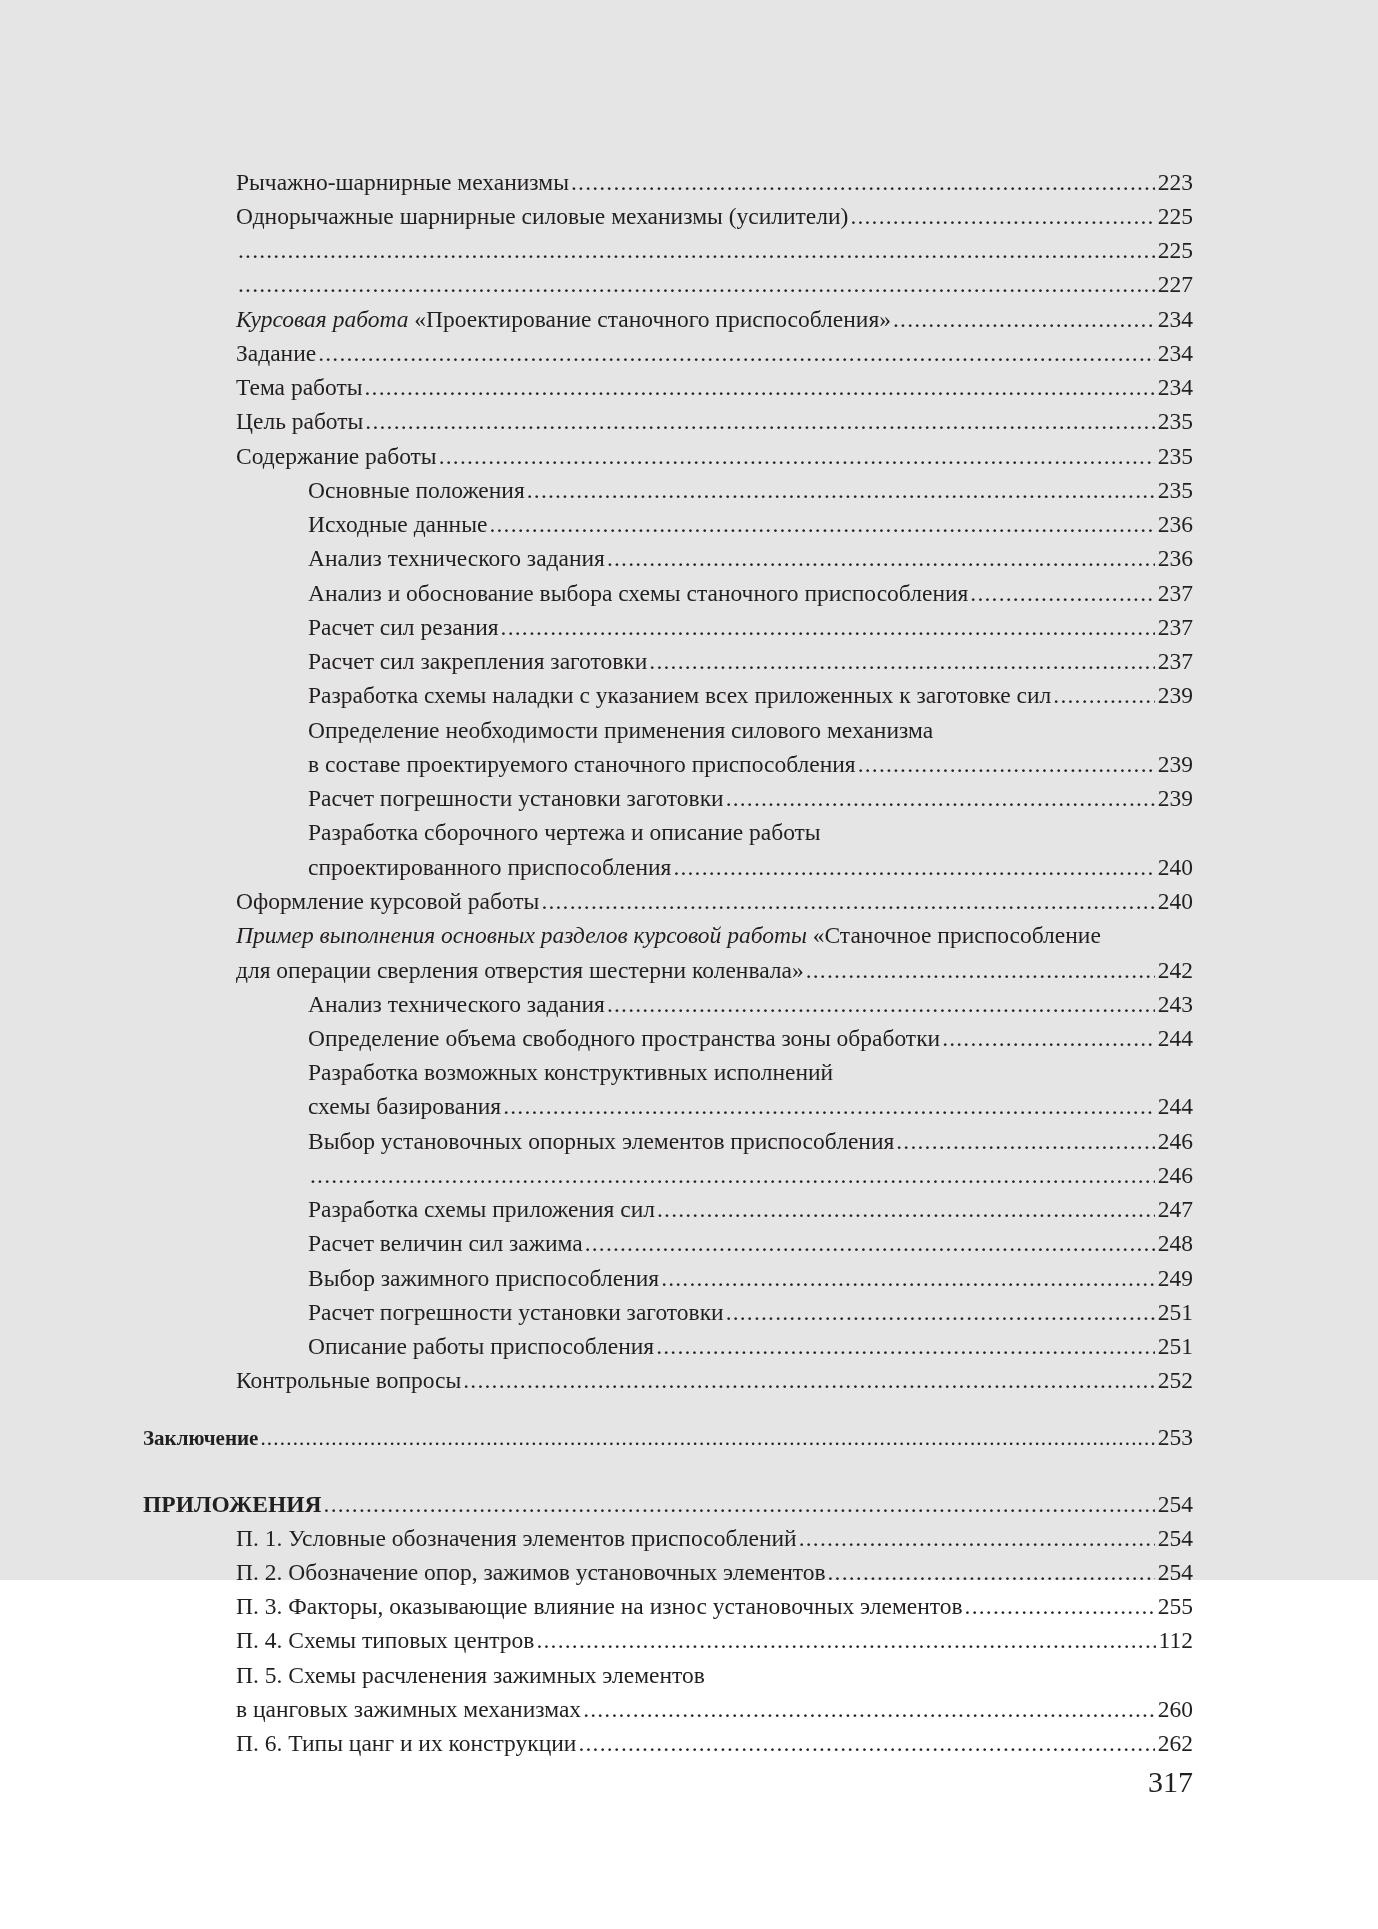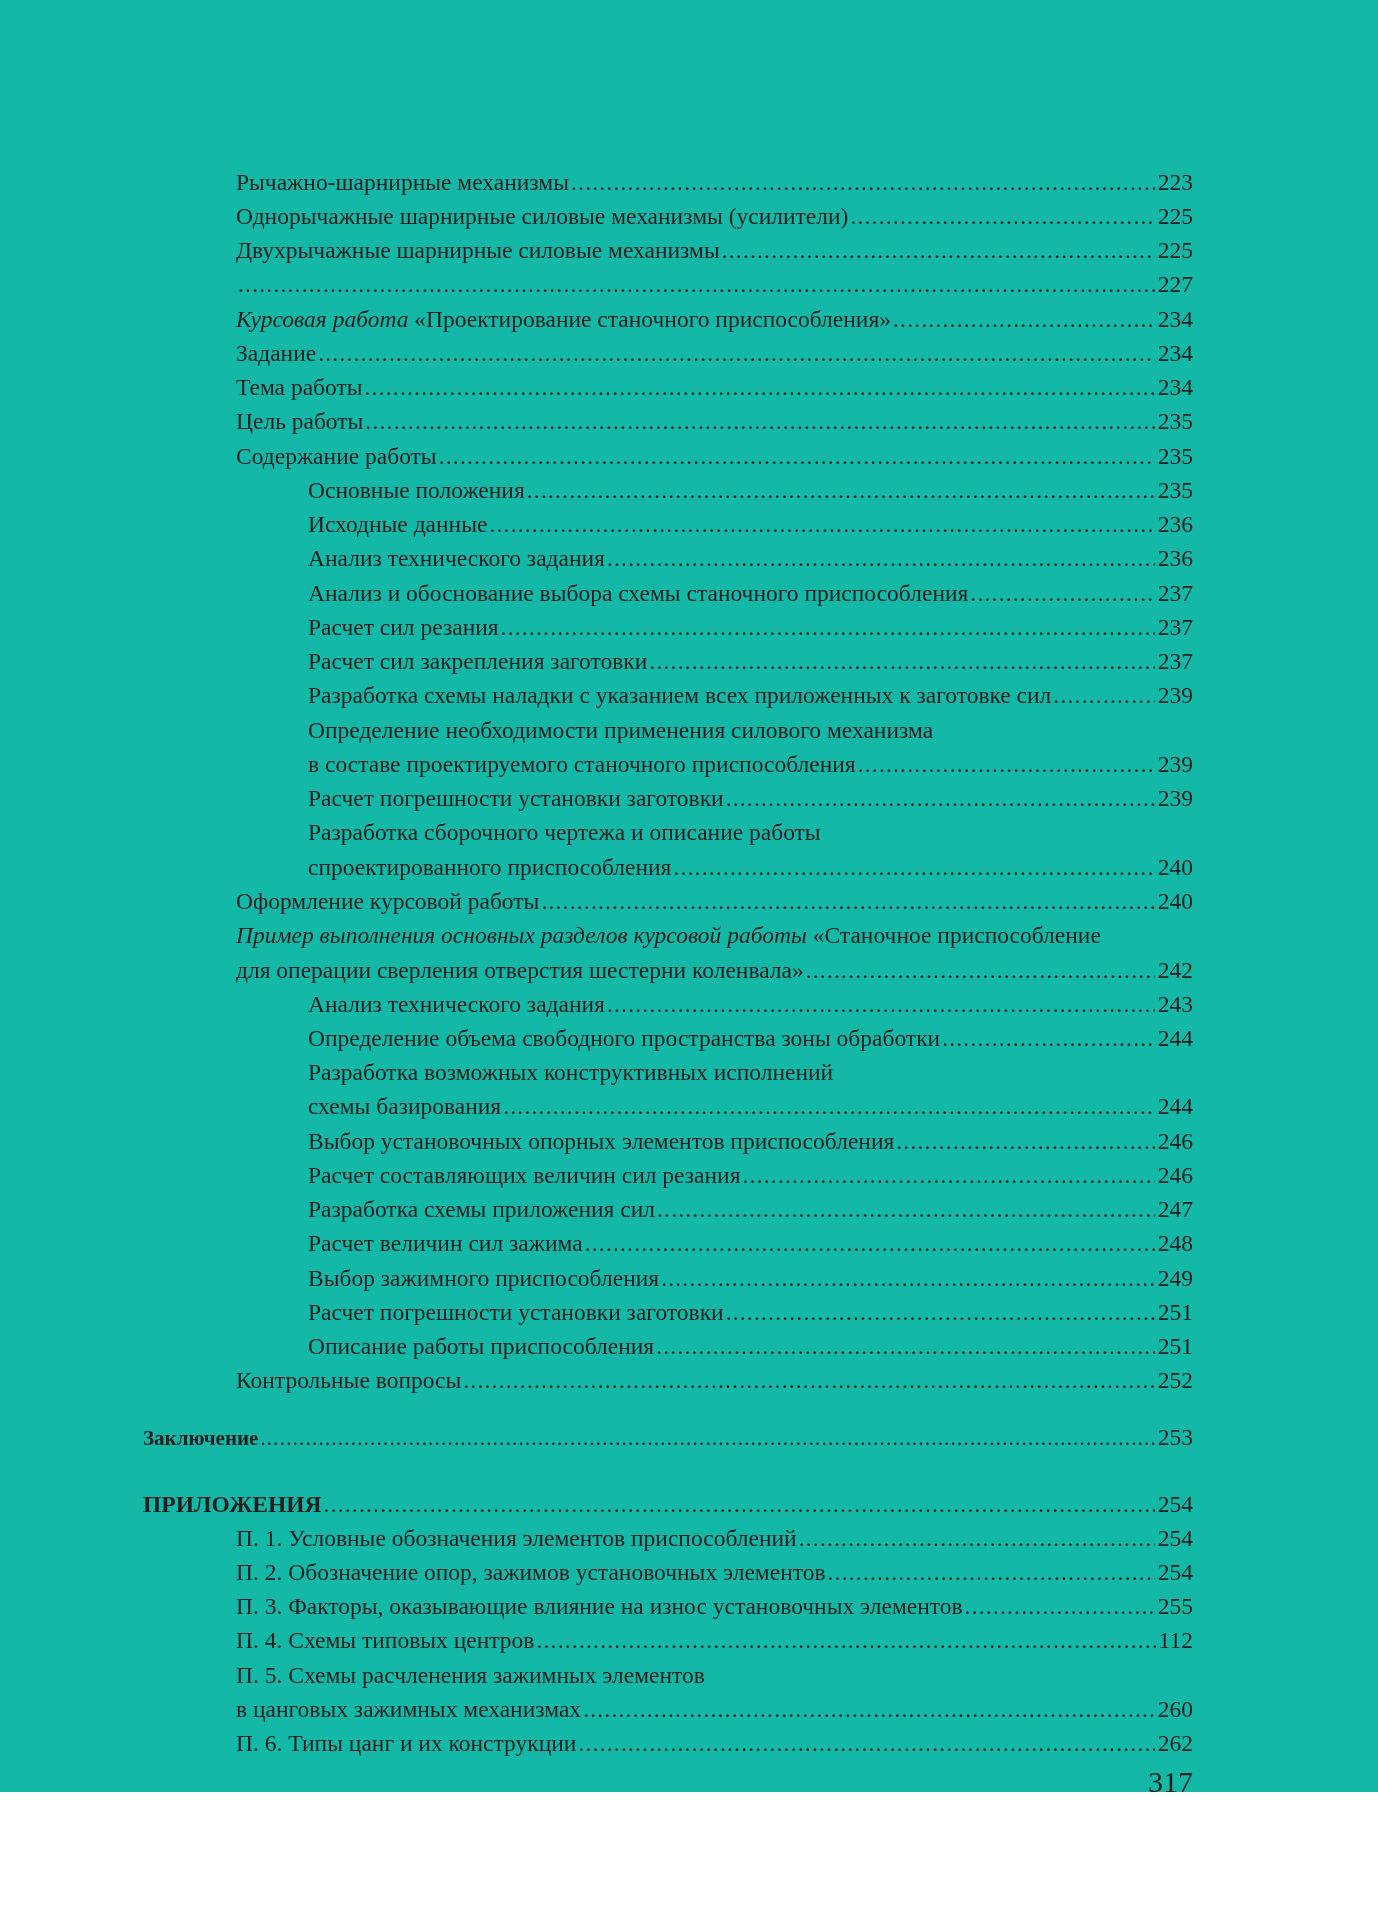--- a/index.html
+++ b/index.html
@@ -1,18 +1,18 @@
 <!DOCTYPE html>
 <html><head>
 <meta charset="utf-8">
 <style>
   html, body { margin: 0; padding: 0; background: #ffffff; }
   body { width: 1378px; height: 1929px; position: relative; overflow: hidden;
          font-family: "Liberation Serif", "DejaVu Serif", serif; color: #231f20; }
-  .page { position: absolute; left: 0; top: 0; width: 1378px; height: 1792px; background: #14b8a6; text-align: center; }
+  .page { position: absolute; left: 0; top: 0; width: 1378px; height: 1580px; background: #e5e5e5; text-align: center; }
   .toc { position: absolute; left: 0; top: 0; width: 1378px; }
   .row { position: absolute; right: 185px; height: 34px; display: flex; align-items: baseline;
          font-size: 23.5px; line-height: 34px; white-space: nowrap; }
   .row.l0 { left: 143px; }
   .row.l1 { left: 188px; margin-left: 48px; }
   .row.l2 { left: 236px; }
   .row.l3 { left: 308px; }
   .row .title { flex: 0 0 auto; }
   .row .title .it { font-style: italic; }
   .row .leader { flex: 1 1 auto; overflow: hidden; margin: 0 3px 0 2px; letter-spacing: 1.2px; color: #231f20; }
@@ -33,21 +33,20 @@
         <span class="title">Рычажно-шарнирные механизмы</span>
         <span class="leader"></span>
         <span class="page-num">223</span>
       </div>
     <div class="row l2" style="top:199px">
         <span class="title">Однорычажные шарнирные силовые механизмы (усилители)</span>
         <span class="leader"></span>
         <span class="page-num">225</span>
       </div>
     <div class="row l2" style="top:233px">
-        <span class="title">Двухрычажные шарнирные силовые механизмы</span>
         <span class="leader"></span>
         <span class="page-num">225</span>
       </div>
     <div class="row l2" style="top:267px">
         <span class="leader"></span>
         <span class="page-num">227</span>
       </div>
     <div class="row l1" style="top:302px">
         <span class="title"><span class="it">Курсовая работа</span><span> «Проектирование станочного приспособления»</span></span>
         <span class="leader"></span>
@@ -167,21 +166,20 @@
         <span class="title">схемы базирования</span>
         <span class="leader"></span>
         <span class="page-num">244</span>
       </div>
     <div class="row l3" style="top:1124px">
         <span class="title">Выбор установочных опорных элементов приспособления</span>
         <span class="leader"></span>
         <span class="page-num">246</span>
       </div>
     <div class="row l3" style="top:1158px">
-        <span class="title">Расчет составляющих величин сил резания</span>
         <span class="leader"></span>
         <span class="page-num">246</span>
       </div>
     <div class="row l3" style="top:1192px">
         <span class="title">Разработка схемы приложения сил</span>
         <span class="leader"></span>
         <span class="page-num">247</span>
       </div>
     <div class="row l3" style="top:1226px">
         <span class="title">Расчет величин сил зажима</span>

